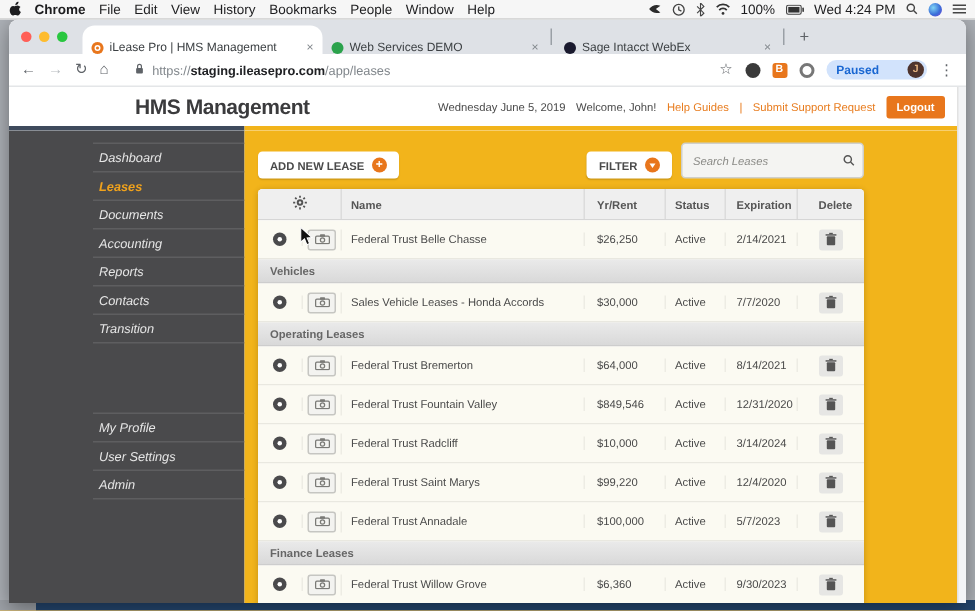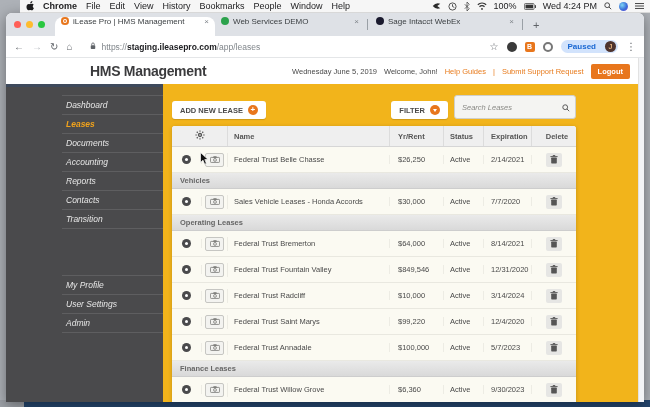--- a/index.html
+++ b/index.html
@@ -5,41 +5,41 @@
   html,body{margin:0;padding:0;}
   body{
     width:650px;height:407px;position:relative;overflow:hidden;
     background:#ADB1B7;font-family:"Liberation Sans",sans-serif;
     -webkit-font-smoothing:antialiased;
   }
   
   .menubar{
     position:absolute;top:0;left:0;right:0;height:13px;background:#F6F6F6;
     display:flex;align-items:center;padding:0 6px;font-size:9px;color:#1d1d1f;
-    gap:9px;z-index:30;border-bottom:1px solid #D8D8D8;box-sizing:border-box;margin-left:20px;
+    gap:9px;z-index:30;border-bottom:1px solid #D8D8D8;box-sizing:border-box;
   }
   .menubar .app-name{font-weight:bold;}
   .menubar .menu-item{white-space:nowrap;}
   .menubar .spacer{flex:1;}
   .menubar .tray{display:flex;align-items:center;gap:7px;}
   .menubar svg{display:block;}
   
   .bottom-navy{position:absolute;left:24px;right:0;bottom:0;height:7px;background:#24466E;z-index:1;}
   .bottom-gray{position:absolute;left:0;bottom:0;width:24px;height:7px;background:#9EA2A8;z-index:1;}
   
   .window{
     position:absolute;top:13px;left:6px;width:638px;height:389px;z-index:10;
     border-radius:6px 6px 0 0;overflow:hidden;box-shadow:0 3px 14px rgba(0,0,0,.4);
     display:flex;flex-direction:column;background:#fff;
   }
   .tabstrip{height:23px;background:#DEE1E6;display:flex;align-items:flex-end;padding-left:8px;flex:none;}
   .traffic{display:flex;gap:5px;align-self:center;margin-right:10px;}
   .traffic span{width:7px;height:7px;border-radius:50%;display:block;}
   .tl-red{background:#FF5F57;}.tl-yellow{background:#FEBC2E;}.tl-green{background:#29C740;}
-  .tab{height:19px;display:flex;align-items:flex-start;gap:4px;padding:0 6px;font-size:8px;color:#3C4043;
+  .tab{height:19px;display:flex;align-items:flex-end;gap:4px;padding:0 6px;font-size:8px;color:#3C4043;
        width:150px;box-sizing:border-box;position:relative;}
   .tab.active{background:#fff;border-radius:8px 8px 0 0;width:160px;}
   .tab .fav{width:8px;height:8px;border-radius:50%;flex:none;}
   .fav-orange{background:#E8761C;box-shadow:inset 0 0 0 2px #E8761C,inset 0 0 0 3px #fff;}
   .fav-green{background:#2BA24C;border-radius:2px;}
   .fav-dark{background:#1a1a2e;}
   .tab .t-title{flex:1;overflow:hidden;white-space:nowrap;text-overflow:ellipsis;}
   .tab .t-close{color:#80868B;font-size:8px;flex:none;}
   .tab-divider{width:1px;height:11px;background:#9AA0A6;align-self:center;margin:0 2px;}
   .newtab{font-size:11px;color:#5F6368;padding:0 8px;align-self:center;}
@@ -49,21 +49,21 @@
   .nav-ic{font-size:10px;line-height:1;}
   .nav-ic.dim{color:#B8BCC0;}
   .omnibox{flex:1;display:flex;align-items:center;gap:5px;font-size:8.5px;padding-left:10px;}
   .omnibox .lock{flex:none;}
   .url-host{color:#202124;font-weight:bold;}
   .url-dim{color:#80868B;}
   .ext{width:10px;height:10px;flex:none;}
   .ext-dark{border-radius:50%;background:#3a3a3a;}
   .ext-orange{border-radius:2px;background:#E8761C;color:#fff;font-size:7px;font-weight:bold;display:flex;align-items:center;justify-content:center;}
   .ext-ring{border-radius:50%;border:2px solid #777;box-sizing:border-box;}
-  .paused-pill{display:flex;align-items:center;gap:9px;background:#D2E3FC;border-radius:8px;padding:1px 2px 1px 7px;
+  .paused-pill{display:flex;align-items:center;gap:19px;background:#D2E3FC;border-radius:8px;padding:1px 2px 1px 7px;
                color:#1967D2;font-size:8px;font-weight:bold;}
   .avatar{width:11px;height:11px;border-radius:50%;background:#4e342e;color:#e2b07e;font-size:7px;
           display:flex;align-items:center;justify-content:center;}
   .kebab{color:#5F6368;font-size:10px;letter-spacing:0;}
   
   .page{flex:1;display:flex;flex-direction:column;position:relative;background:#fff;overflow:hidden;}
   .page-scrollbar{position:absolute;right:0;top:0;bottom:0;width:5px;background:#F3F4F6;border-left:1px solid #E2E2E2;z-index:9;}
   .app-header{height:26px;flex:none;display:flex;align-items:center;padding:0 14px 0 84px;background:#fff;}
   .app-title{font-size:14px;font-weight:bold;color:#3B3B3D;letter-spacing:-0.3px;}
   .hdr-right{margin-left:auto;display:flex;align-items:center;gap:7px;font-size:7.5px;color:#4a4a4a;}

